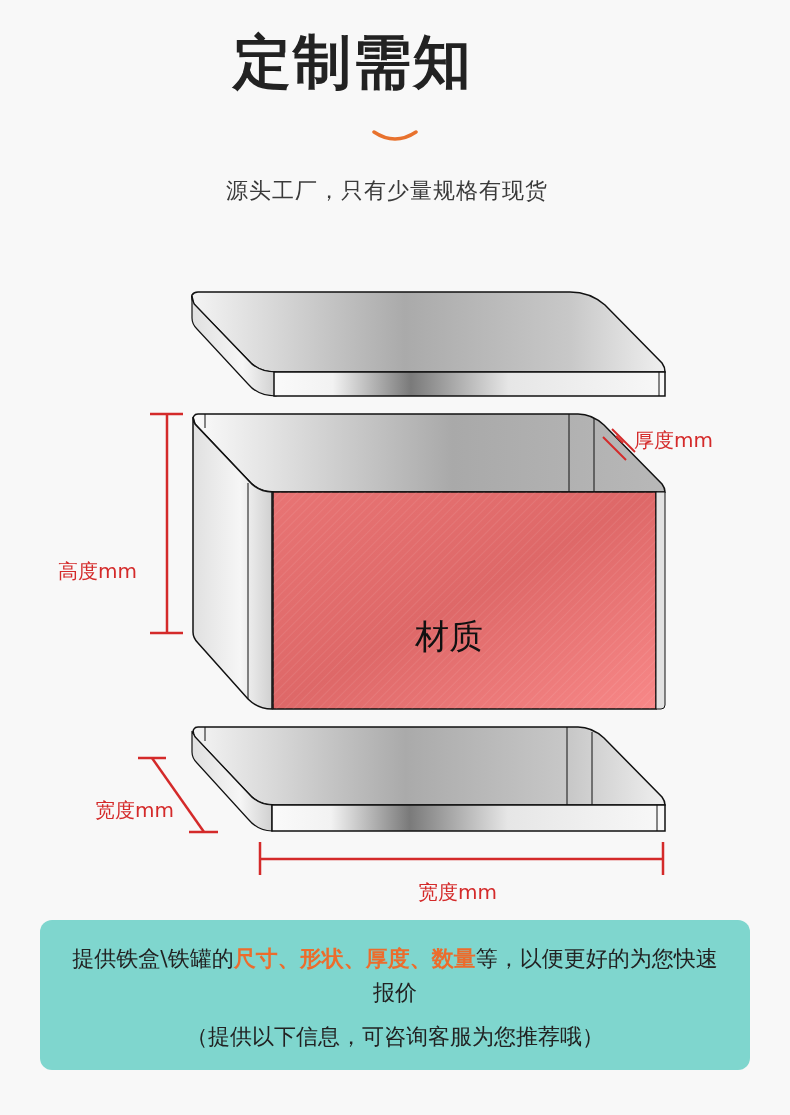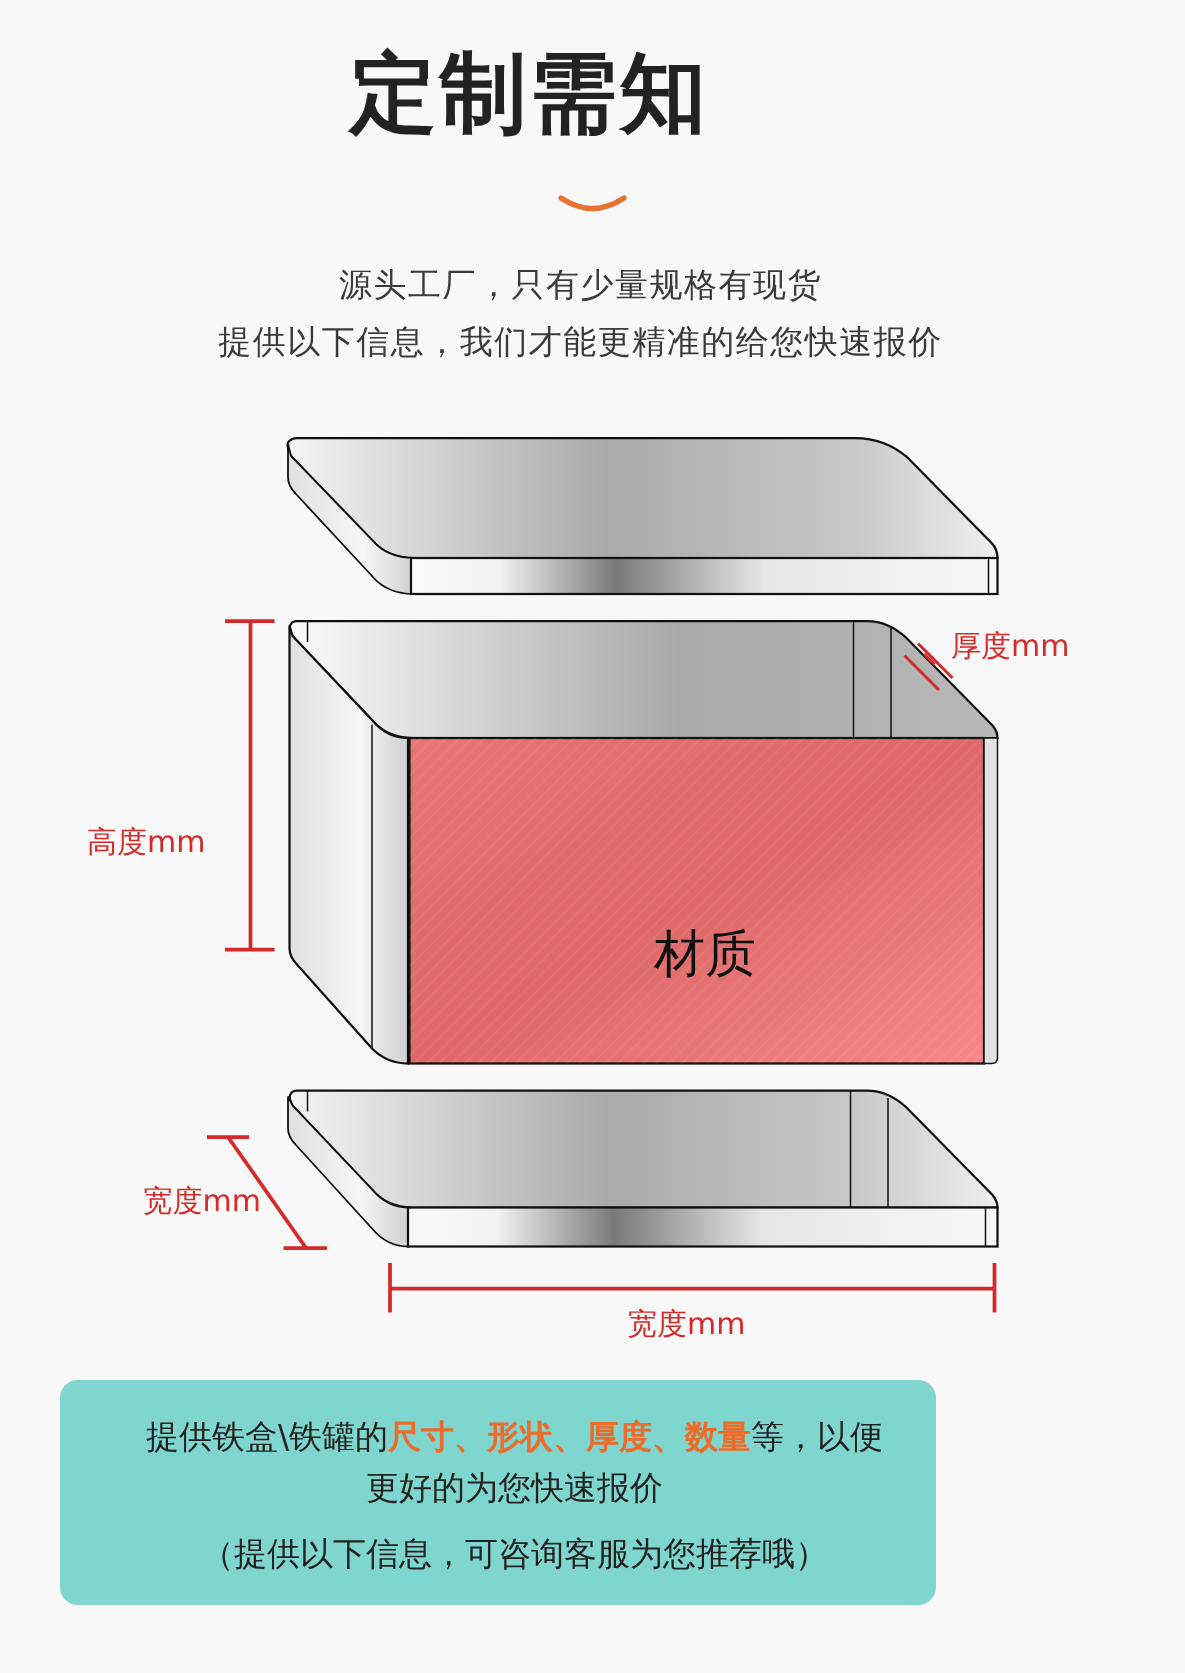--- a/index.html
+++ b/index.html
@@ -17,46 +17,46 @@
     .smile { position: absolute; left: 370px; top: 128px; }
     .intro {
       position: absolute; left: 0; top: 172px; width: 774px;
       text-align: center; color: #3a3a3a; font-size: 22px; line-height: 38px;
       letter-spacing: 1px;
     }
     .diagram { position: absolute; left: 0; top: 0; }
     .dim-label {
       position: absolute; color: #d42a2a; font-size: 20px; line-height: 24px;
       white-space: nowrap;
+      margin-top: 10px;
     }
     .material-label {
-      position: absolute; left: 405px; top: 614px; width: 130px; text-align: center;
+      position: absolute; left: 384px; top: 614px; width: 130px; text-align: center;
       font-size: 34px; color: #111; line-height: 44px;
     }
     .notice {
-      position: absolute; left: 40px; top: 920px; width: 562px; height: 150px;
+      position: absolute; left: 40px; top: 920px; width: 710px; height: 150px;
       background: #7fd6ce; border-radius: 12px;
-      text-align: center; color: #222; font-size: 22px; padding-left: 22px;
+      text-align: center; color: #222; font-size: 22px;
     }
     .notice .line1 { margin-top: 22px; line-height: 34px; padding: 0 30px; }
     .notice .hl { color: #ec6c2c; font-weight: bold; }
     .notice .line3 { margin-top: 10px; line-height: 34px; }
   </style>
 </head>
 <body>
 
 <div class="title">定制需知</div>
 
 <svg class="smile" width="50" height="16" viewBox="0 0 50 16">
   <path d="M4 4 Q25 18 46 4" stroke="#e8722e" stroke-width="3.5" fill="none" stroke-linecap="round"></path>
 </svg>
 
 <div class="intro">
   <div>源头工厂，只有少量规格有现货</div>
-  <div>提供以下信息，我们才能更精准的给您快速报价</div>
 </div>
 
 <svg class="diagram" width="790" height="910" viewBox="0 0 790 910">
   <defs>
     <linearGradient id="gTop" x1="0" y1="0" x2="1" y2="0">
       <stop offset="0" stop-color="#f4f4f4"></stop>
       <stop offset="0.45" stop-color="#aaaaaa"></stop>
       <stop offset="0.8" stop-color="#c8c8c8"></stop>
       <stop offset="1" stop-color="#efefef"></stop>
     </linearGradient>

